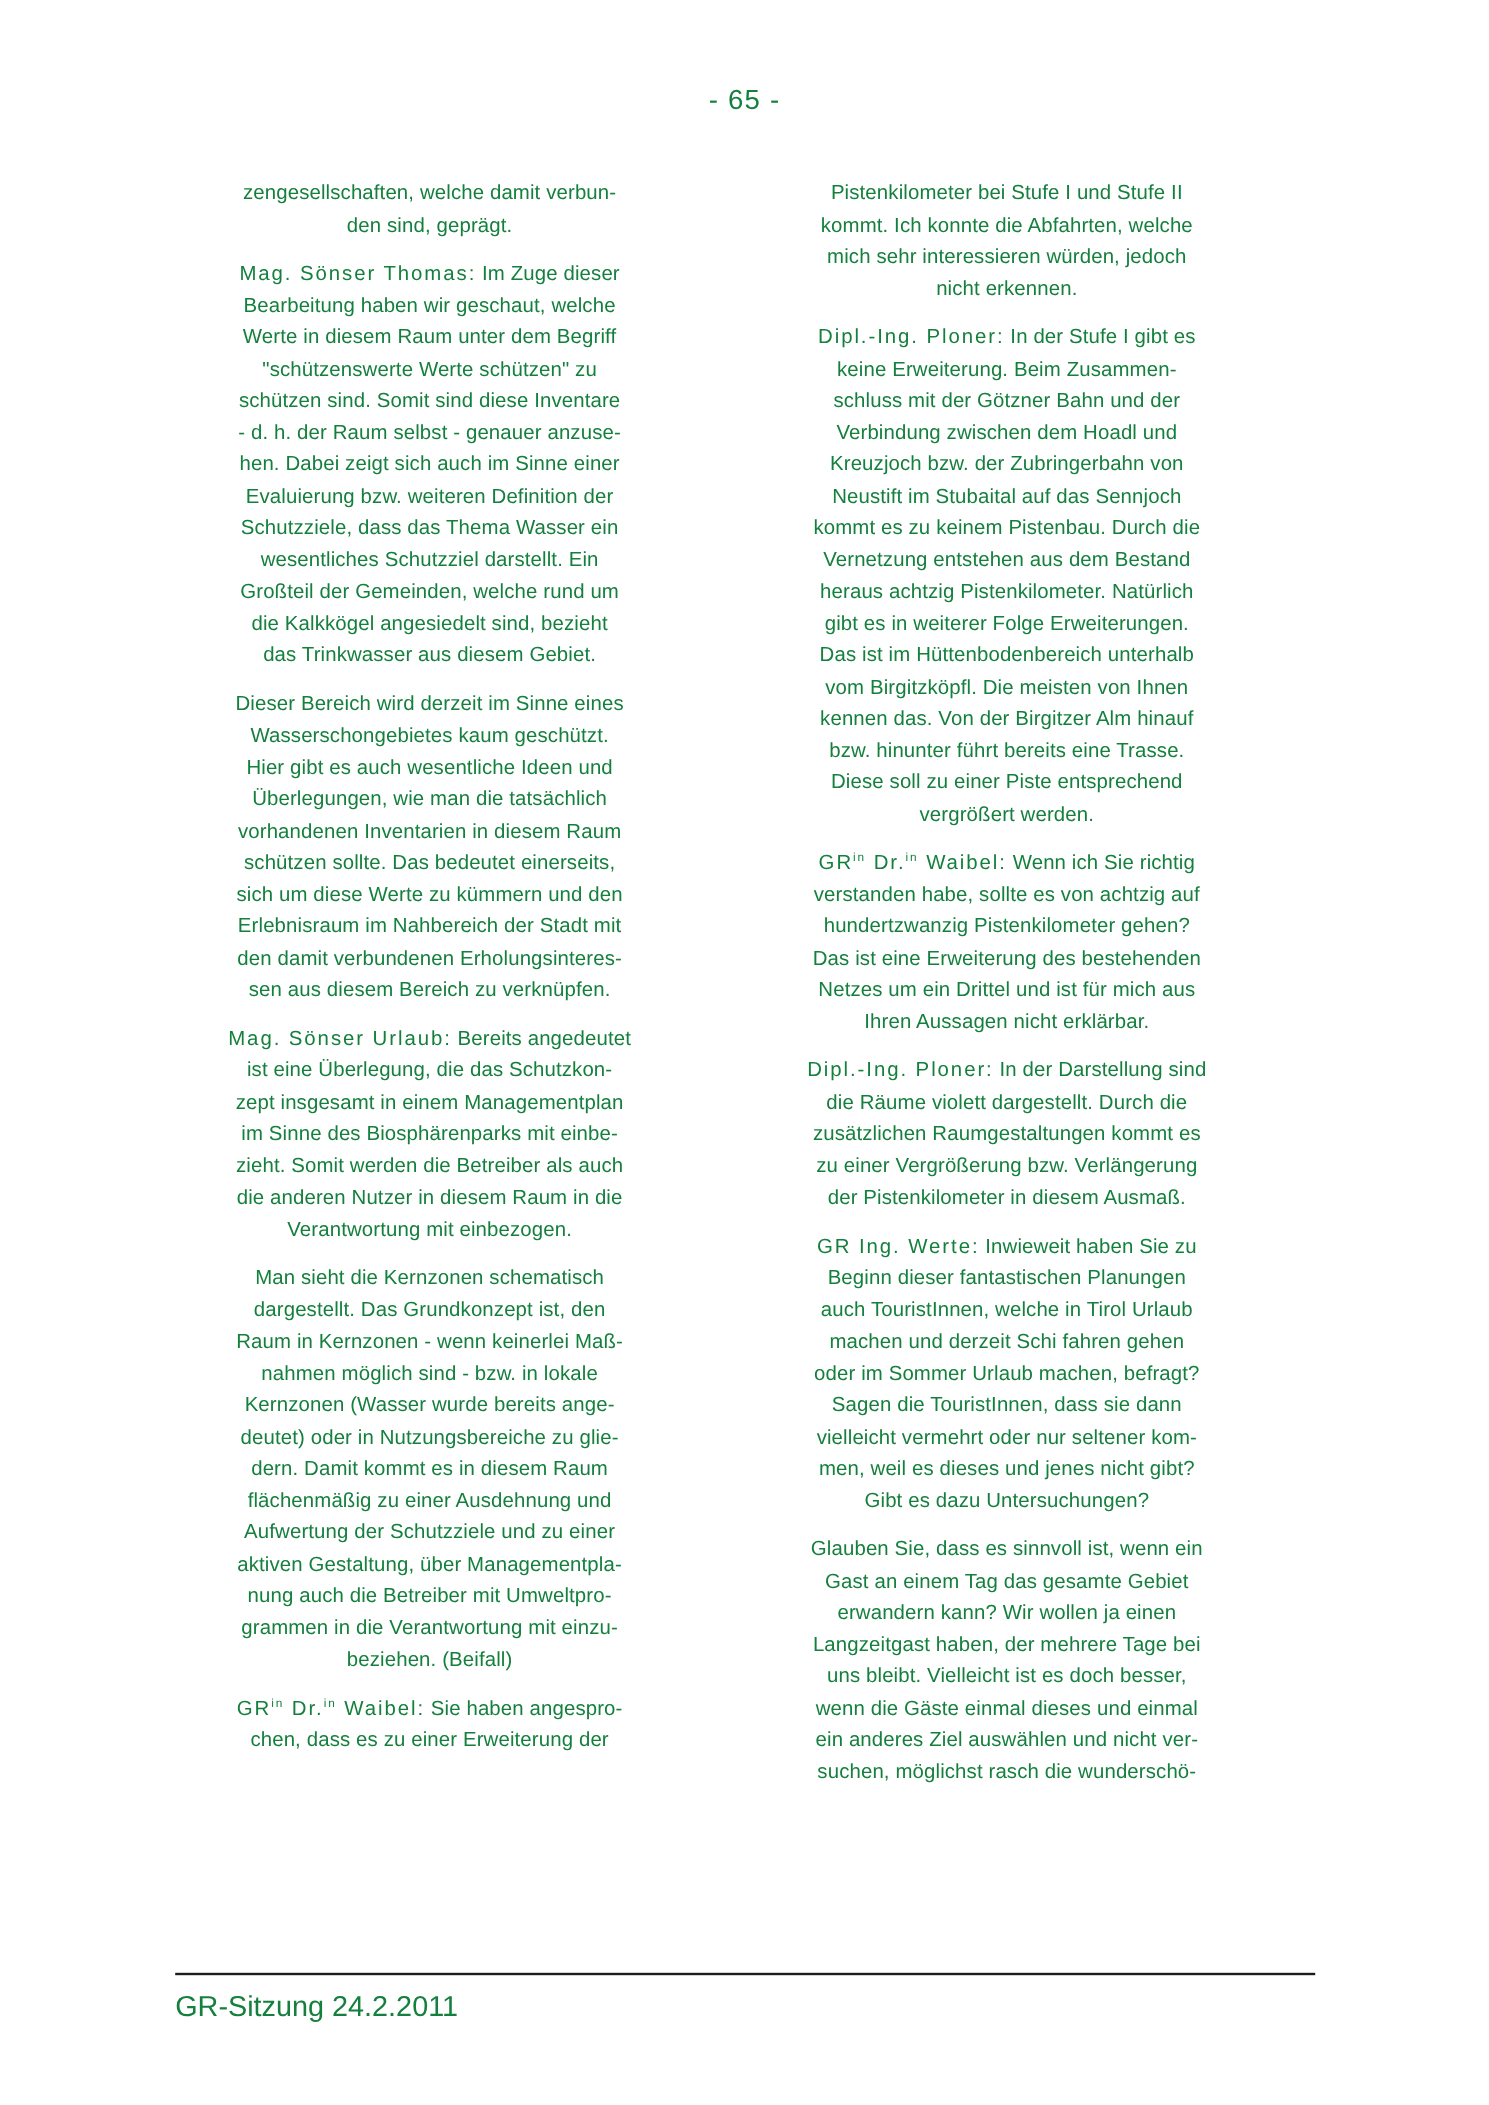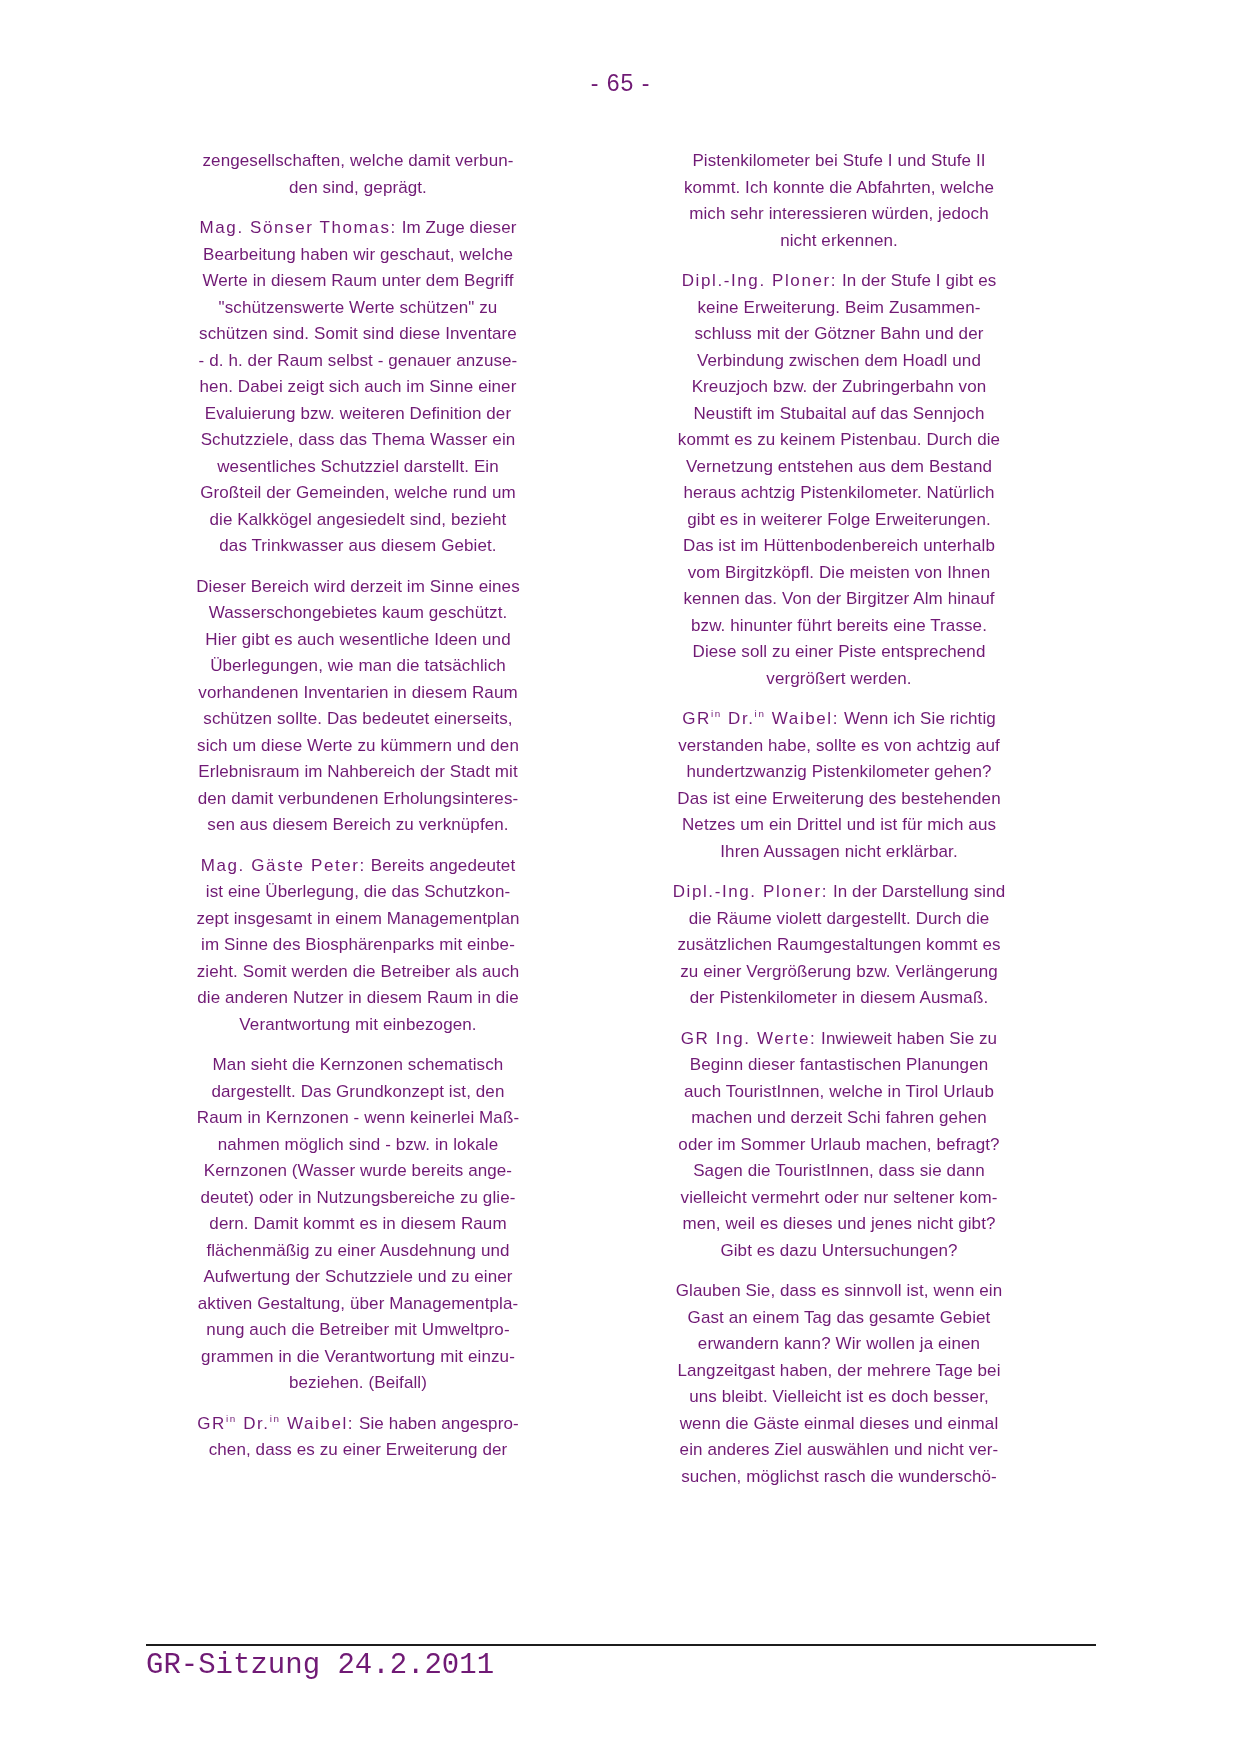--- a/index.html
+++ b/index.html
@@ -3,21 +3,21 @@
 <meta charset="utf-8">
 <style>
   html, body { margin: 0; padding: 0; background: #9a9a9a; }
   .page {
     position: relative;
     width: 1241px;
     height: 1754px;
     margin: 0 auto;
     background: #ffffff;
     font-family: "Liberation Sans", sans-serif;
-    color: #701a75;
+    color: #15803d;
     overflow: hidden;
   }
   .page-number {
     position: absolute;
     top: 70px;
     left: 0;
     width: 100%;
     text-align: center;
     font-size: 23px;
     letter-spacing: 1px;
@@ -47,23 +47,22 @@
     position: absolute;
     left: 146px;
     width: 950px;
     top: 1644px;
   }
   .footer-rule {
     border-top: 2px solid #1c1c1c;
     height: 0;
   }
   .footer-text {
-    margin-top: 3px;
-    font-size: 29px;
-    font-family: Liberation Mono, monospace;
+    margin-top: 13px;
+    font-size: 24px;
   }
 </style>
 </head>
 <body>
 
 <div class="page">
   <div class="page-number">- 65 -</div>
 
   <div class="col col-left" id="col-left">
       <p class="para">zengesellschaften, welche damit verbun-
@@ -84,21 +83,21 @@
       <p class="para">Dieser Bereich wird derzeit im Sinne eines
 Wasserschongebietes kaum geschützt.
 Hier gibt es auch wesentliche Ideen und
 Überlegungen, wie man die tatsächlich
 vorhandenen Inventarien in diesem Raum
 schützen sollte. Das bedeutet einerseits,
 sich um diese Werte zu kümmern und den
 Erlebnisraum im Nahbereich der Stadt mit
 den damit verbundenen Erholungsinteres-
 sen aus diesem Bereich zu verknüpfen.</p>
-      <p class="para"><span class="speaker">Mag. Gäste Peter:</span> Bereits angedeutet
+      <p class="para"><span class="speaker">Mag. Sönser Urlaub:</span> Bereits angedeutet
 ist eine Überlegung, die das Schutzkon-
 zept insgesamt in einem Managementplan
 im Sinne des Biosphärenparks mit einbe-
 zieht. Somit werden die Betreiber als auch
 die anderen Nutzer in diesem Raum in die
 Verantwortung mit einbezogen.</p>
       <p class="para">Man sieht die Kernzonen schematisch
 dargestellt. Das Grundkonzept ist, den
 Raum in Kernzonen - wenn keinerlei Maß-
 nahmen möglich sind - bzw. in lokale

